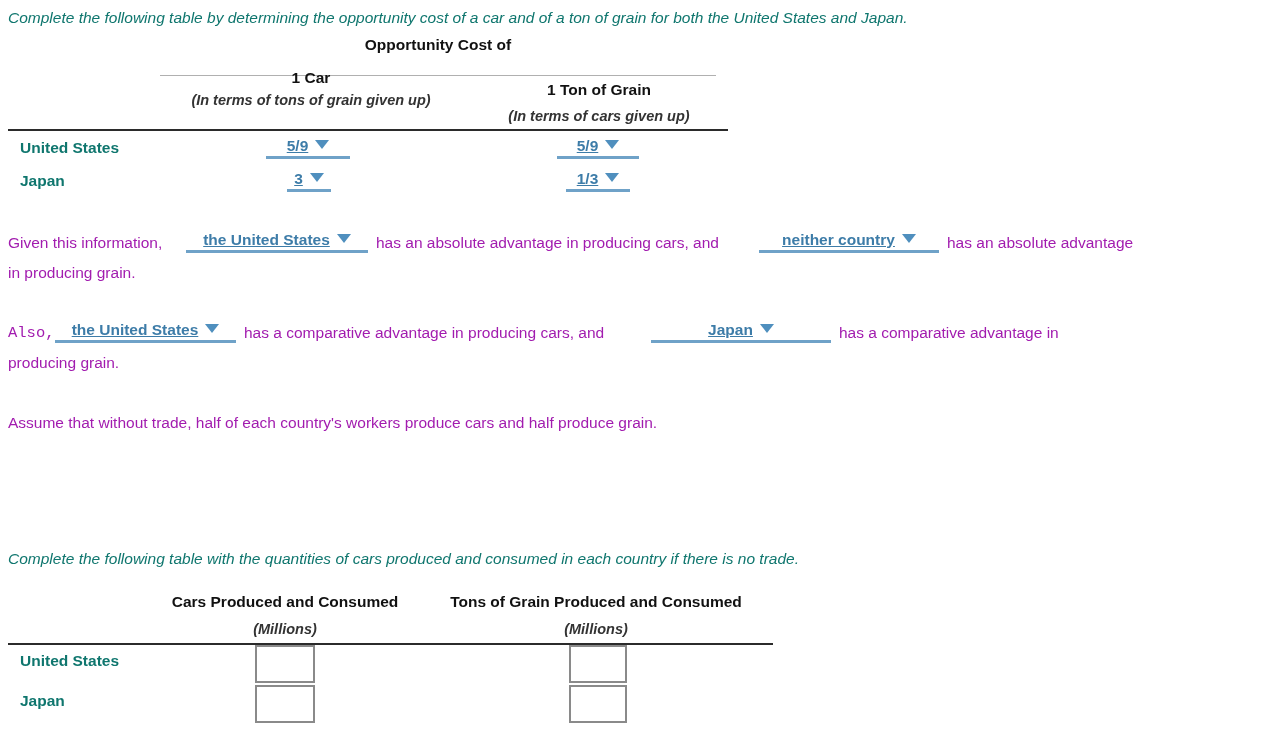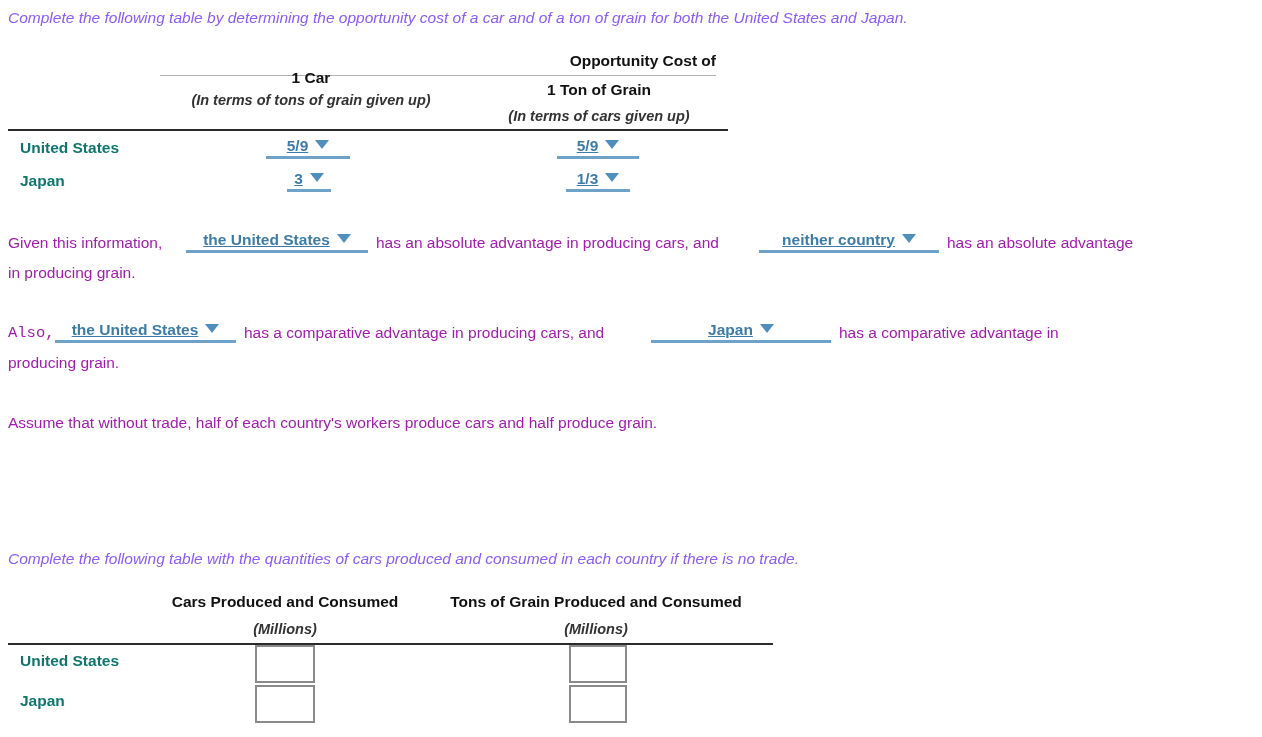--- a/index.html
+++ b/index.html
@@ -17,21 +17,21 @@
     -webkit-font-smoothing: antialiased;
   }
 
   .abs { position: absolute; }
 
   
   .prompt {
     font-style: italic;
     font-size: 15.5px;
     line-height: 20px;
-    color: #8b5cf6;
+    color: #0f766e;
     white-space: nowrap;
   }
 
   
   .body-text {
     font-size: 15.5px;
     line-height: 20px;
     color: #a21caf;
     white-space: nowrap;
   }
@@ -112,21 +112,21 @@
     color: #1a1a1a;
     outline: none;
     padding: 0;
   }
 </style>
 </head>
 <body>
 
 <div class="abs prompt" style="left:8px; top:8px;">Complete the following table by determining the opportunity cost of a car and of a ton of grain for both the United States and Japan.</div>
 
-<div class="abs t1-title" style="left:160px; top:52px; width:556px;text-align:right;">Opportunity Cost of</div>
+<div class="abs t1-title" style="left:160px; top:36px; width:556px;">Opportunity Cost of</div>
 
 <div class="abs rule-light" style="left:160px; top:75px; width:556px;"></div>
 
 <div class="abs col-head" style="left:160px; top:69px; width:302px;">1 Car</div>
 <div class="abs col-head" style="left:482px; top:81px; width:234px;">1 Ton of Grain</div>
 
 <div class="abs col-sub" style="left:160px; top:92px; width:302px;text-align:center;">(In terms of tons of grain given up)</div>
 <div class="abs col-sub" style="left:482px; top:108px; width:234px;">(In terms of cars given up)</div>
 
 <div class="abs rule-dark" style="left:8px; top:129px; width:720px;"></div>

